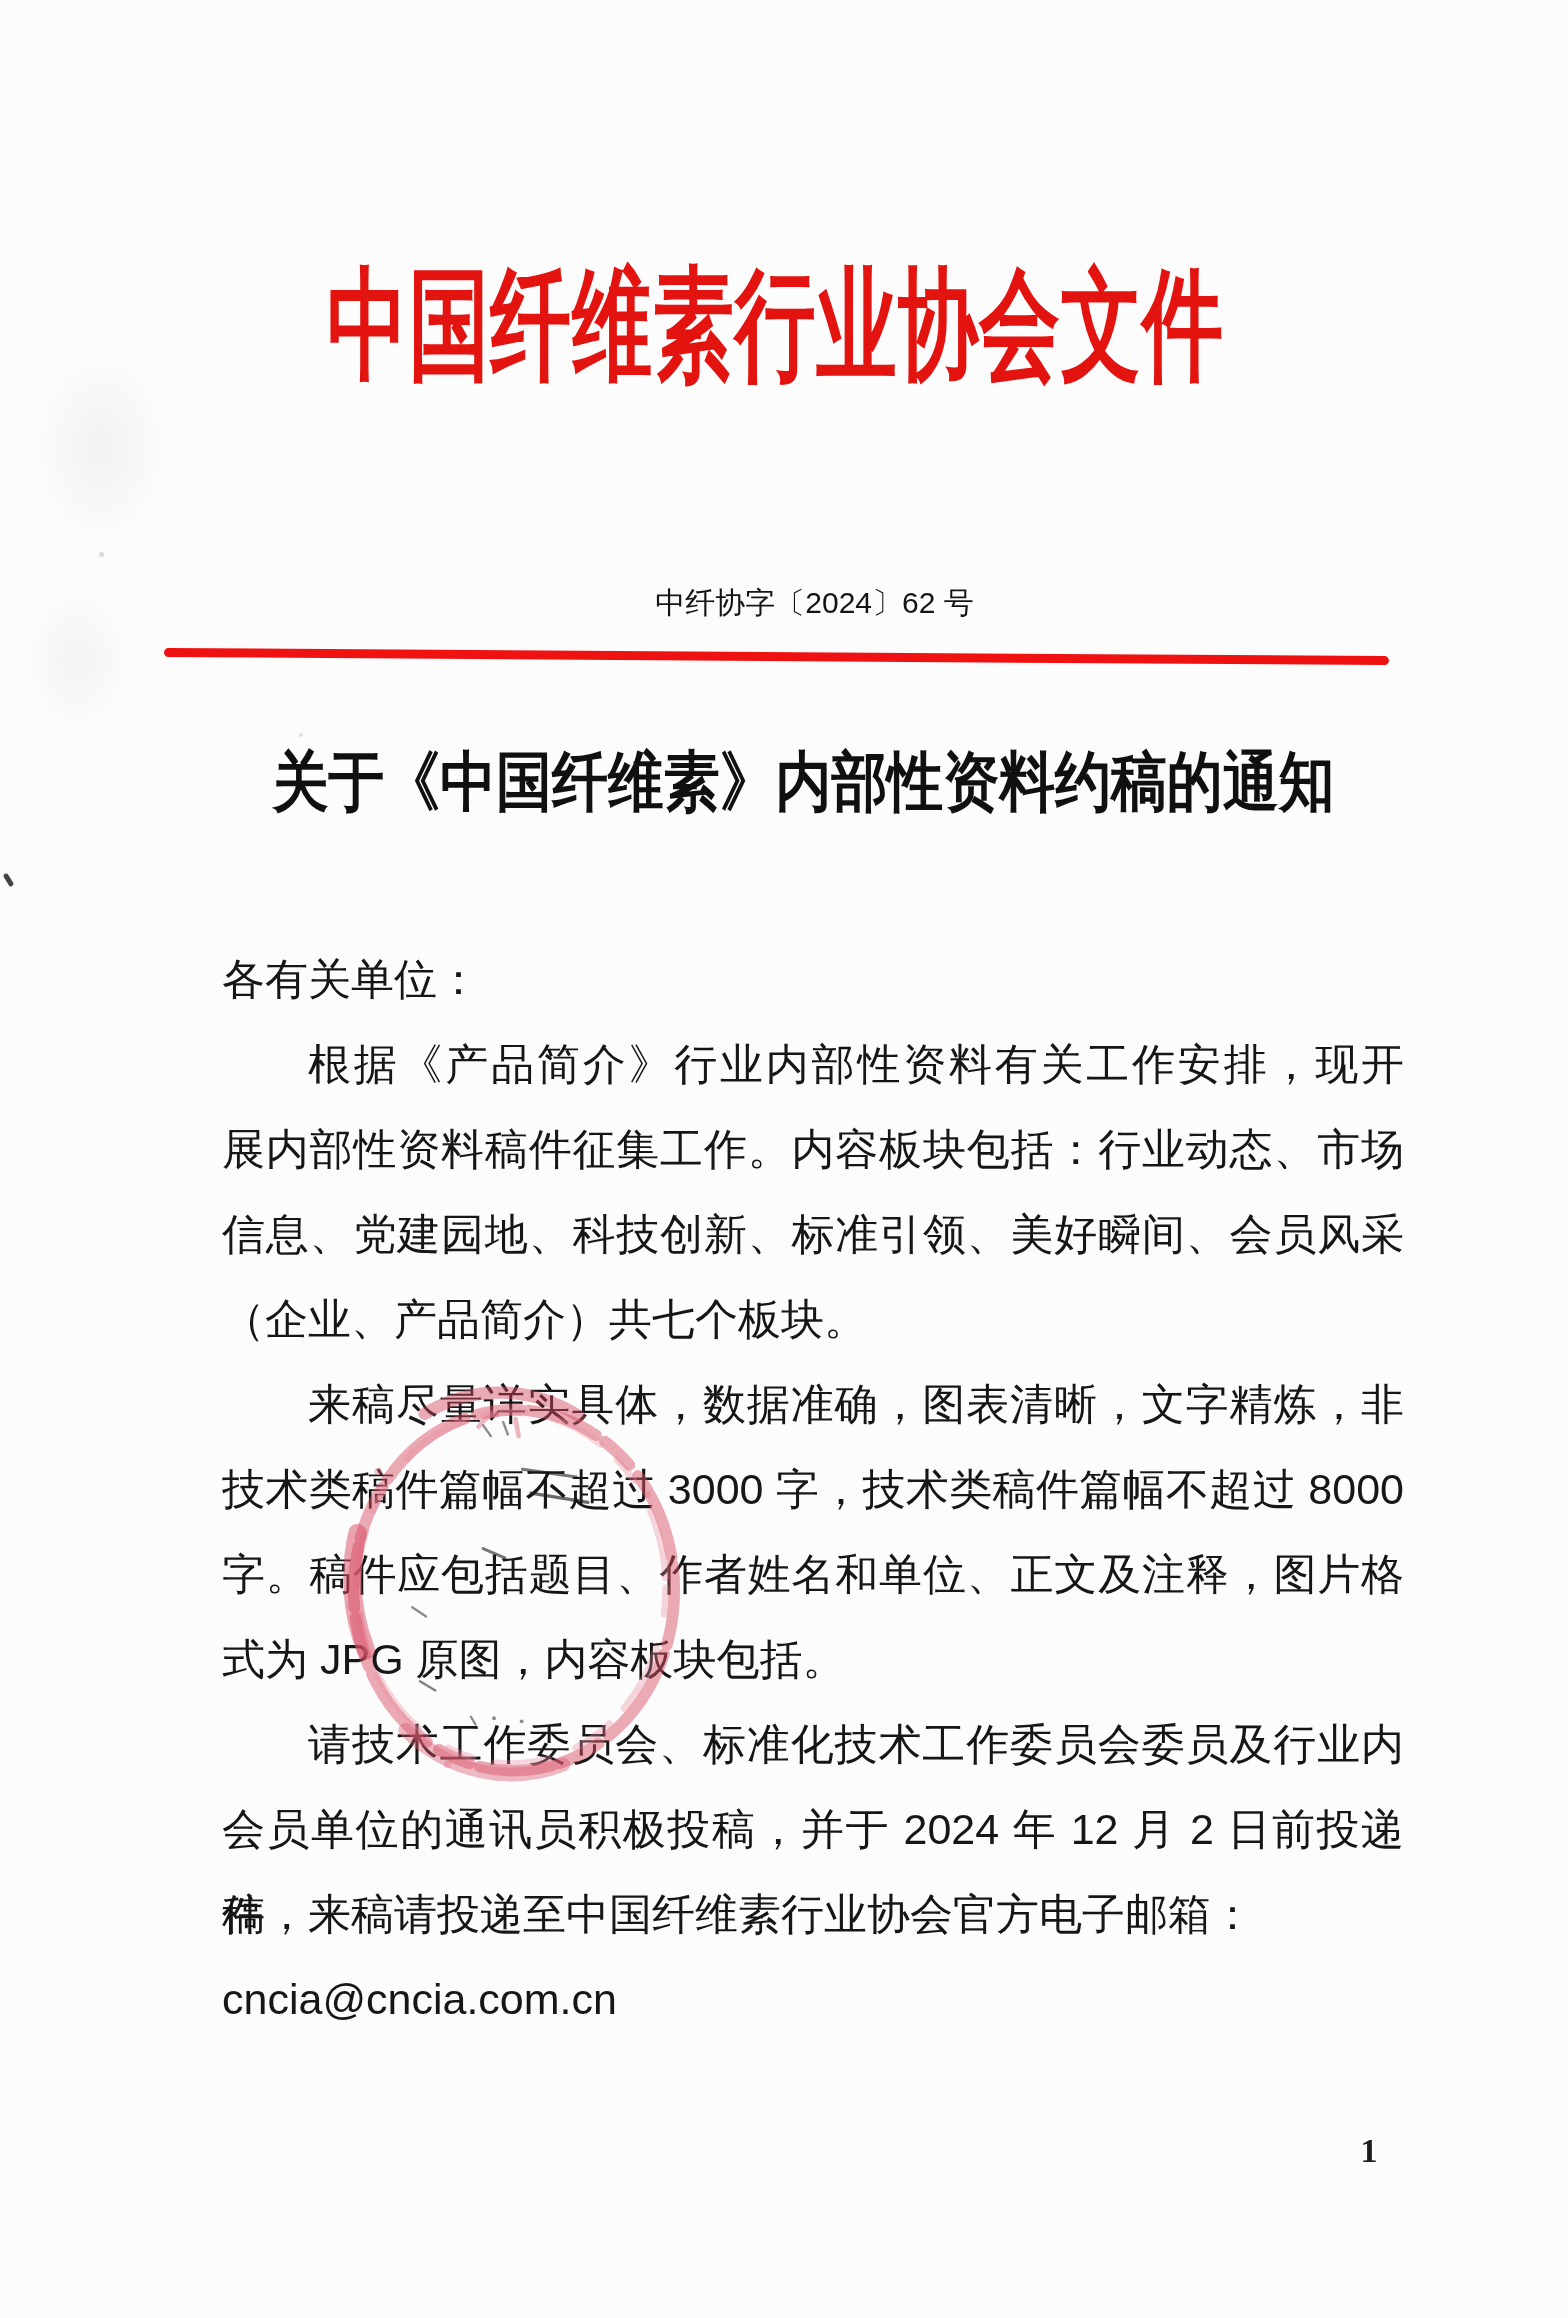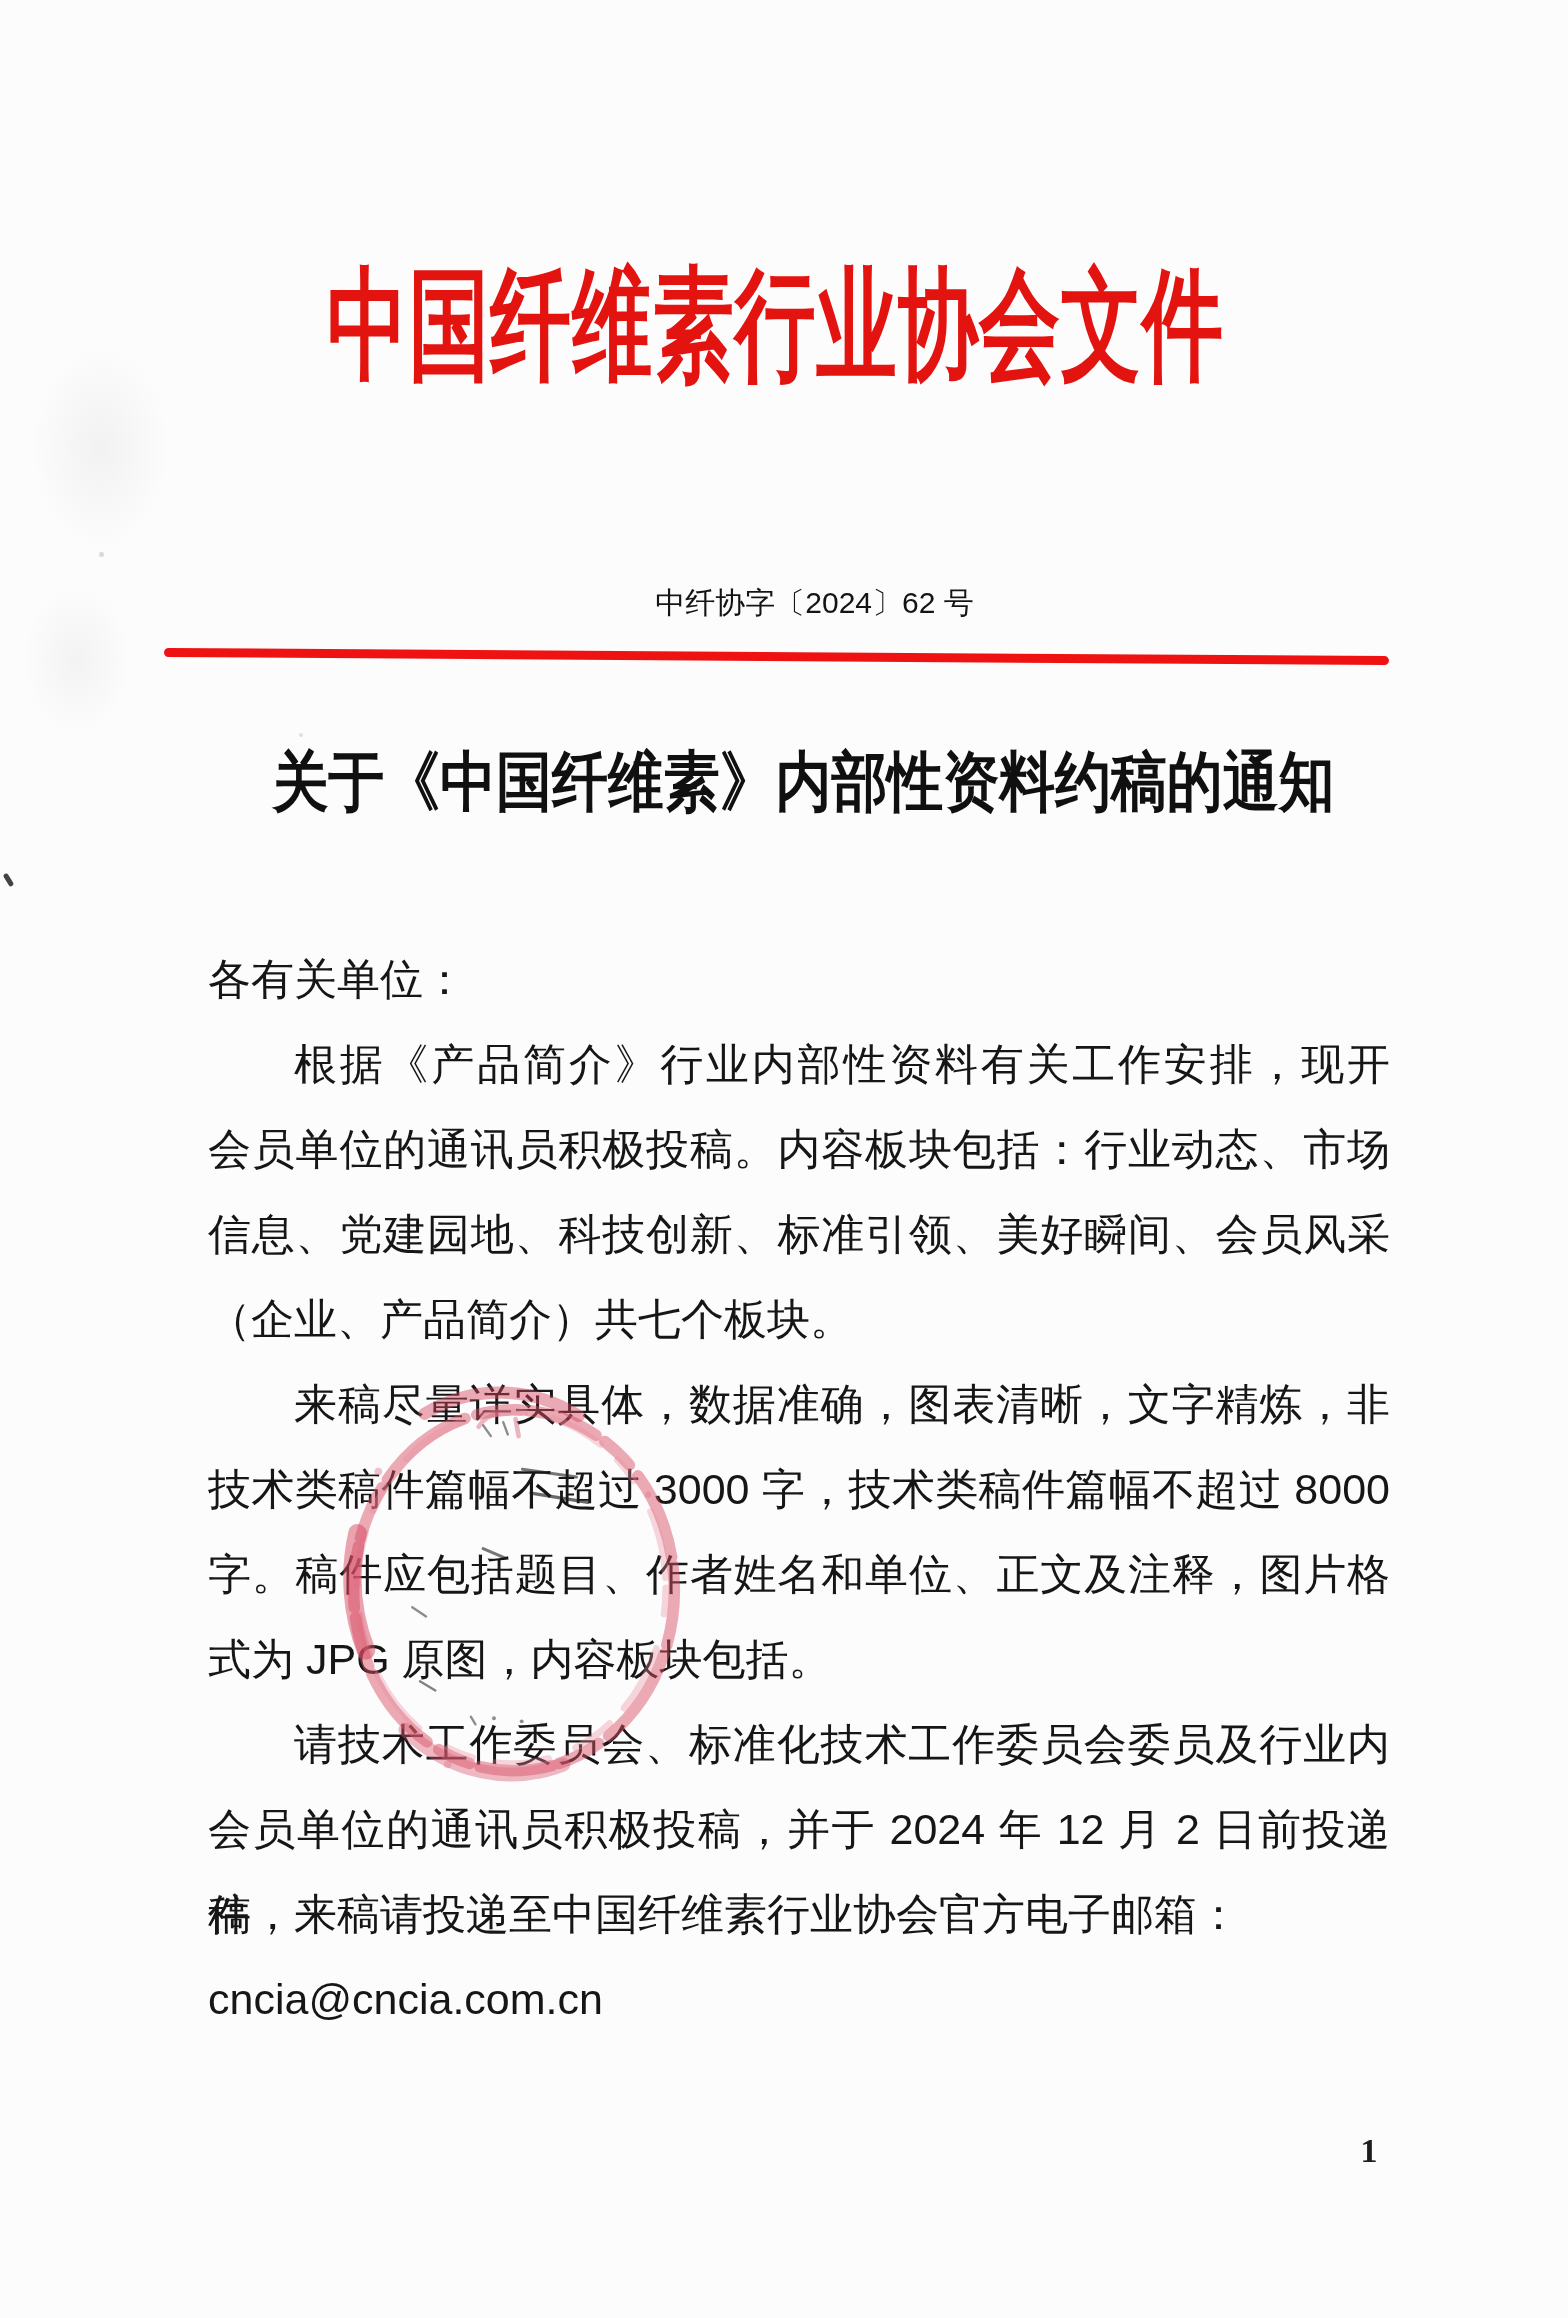--- a/index.html
+++ b/index.html
@@ -46,21 +46,21 @@
     font-family:"Liberation Serif","DejaVu Serif",serif;
     font-weight:bold;
     font-size:65px;line-height:1.15;
     color:#101010;
     transform:scaleX(.86);
     transform-origin:50% 50%;
     white-space:nowrap;
   }
   
   .body-block{
-    position:absolute;top:937px;left:208px;
+    position:absolute;top:937px;left:222px;
     width:1182px;
     font-size:43px;line-height:85px;
     color:#161616;
   }
   .line{
     text-align:justify;
     text-align-last:justify;
     height:85px;
     white-space:pre-wrap;
   }
@@ -109,21 +109,21 @@
 
   <div class="doc-number">中纤协字〔2024〕62 号</div>
 
   <div class="red-rule"></div>
 
   <div class="doc-title">关于《中国纤维素》内部性资料约稿的通知</div>
 
   <div class="body-block">
     <div class="line line--left">各有关单位：</div>
     <div class="line line--indent">根据《产品简介》行业内部性资料有关工作安排，现开</div>
-    <div class="line">会员单位的通讯员积极投稿。内容板块包括：行业动态、市场</div>
+    <div class="line">展内部性资料稿件征集工作。内容板块包括：行业动态、市场</div>
     <div class="line">信息、党建园地、科技创新、标准引领、美好瞬间、会员风采</div>
     <div class="line line--left">（企业、产品简介）共七个板块。</div>
     <div class="line line--indent">来稿尽量详实具体，数据准确，图表清晰，文字精炼，非</div>
     <div class="line">技术类稿件篇幅不超过 3000 字，技术类稿件篇幅不超过 8000</div>
     <div class="line">字。稿件应包括题目、作者姓名和单位、正文及注释，图片格</div>
     <div class="line line--left">式为 JPG 原图，内容板块包括。</div>
     <div class="line line--indent">请技术工作委员会、标准化技术工作委员会委员及行业内</div>
     <div class="line">会员单位的通讯员积极投稿，并于 2024 年 12 月 2 日前投递稿</div>
     <div class="line line--left">件，来稿请投递至中国纤维素行业协会官方电子邮箱：</div>
     <div class="line line--left">cncia@cncia.com.cn</div>

